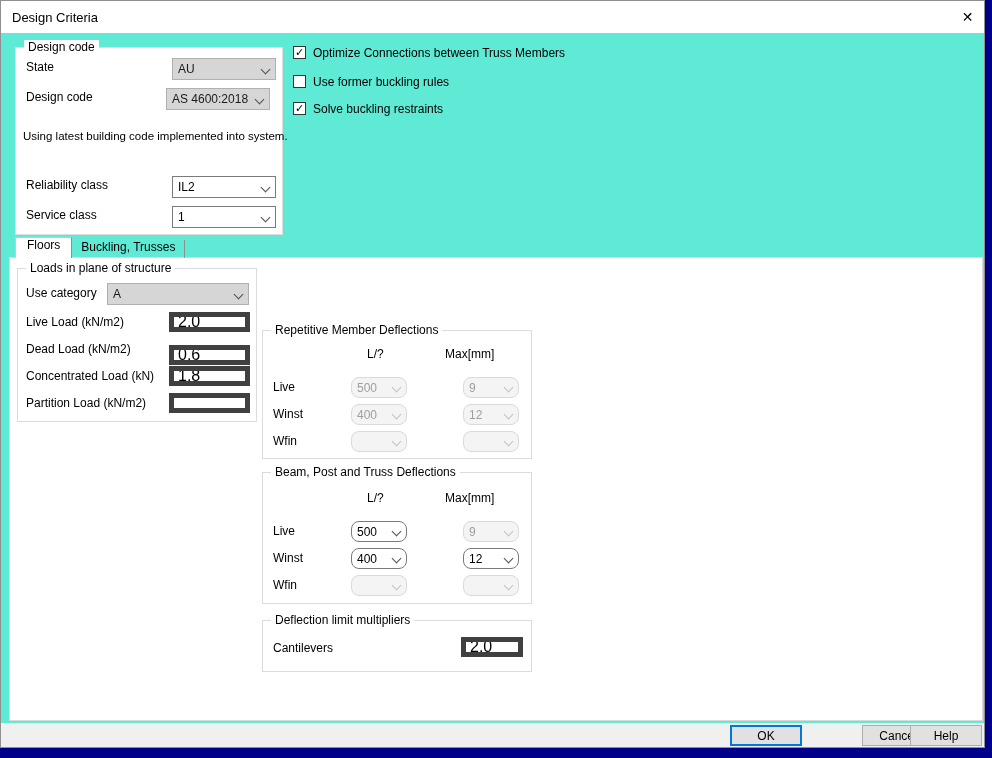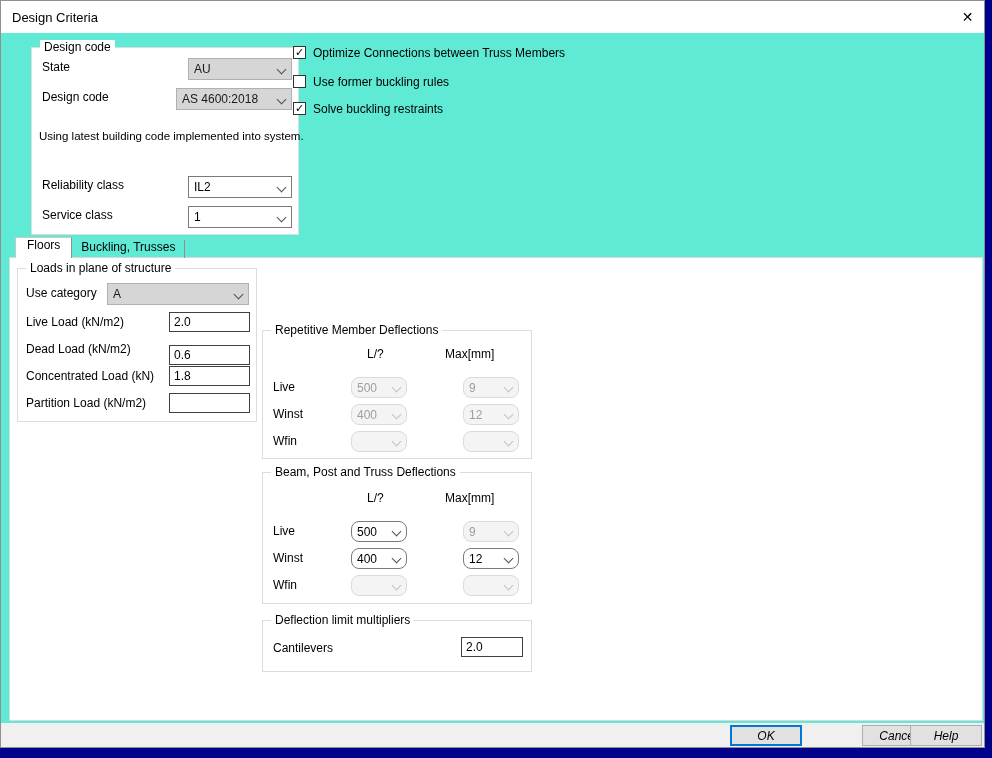--- a/index.html
+++ b/index.html
@@ -34,22 +34,22 @@
   .arr {
     position:absolute; right:6px; top:7px; width:6px; height:6px;
     border-right:1px solid #505050; border-bottom:1px solid #505050;
     transform:rotate(45deg);
   }
   .combo.small .arr { top:6px; }
   .off .arr { border-color:#c2c2c2; }
 
   .tbox {
     position:absolute; box-sizing:border-box; height:20px; width:81px;
-    border:1px solid #404040; background:#fff; padding:0 4px;
-    font-family:"Liberation Sans", sans-serif; font-size:12px; color:#000; outline:none;
+    border:5px solid #404040; background:#fff; padding:0 4px;
+    font-family:"Liberation Sans", sans-serif; font-size:16px; color:#000; outline:none;
   }
 
   .cbrow { position:absolute; display:flex; align-items:center; gap:7px; height:15px; }
   .cbox {
     width:13px; height:13px; box-sizing:border-box; border:1px solid #333; background:#fff;
     display:flex; align-items:center; justify-content:center; font-size:11px; line-height:1; flex:0 0 auto;
   }
 
   .tabs { position:absolute; left:14px; top:236px; height:21px; display:flex; align-items:flex-end; z-index:3; }
   .tab { display:flex; align-items:flex-start; white-space:nowrap; box-sizing:border-box; }
@@ -57,49 +57,49 @@
     height:21px; padding:0 11px; background:#fff;
     border-top:1px solid #c9c9c9; border-left:1px solid #c9c9c9; border-right:1px solid #8f8f8f;
   }
   .tab.inactive { height:18px; padding:0 9px; border-right:1px solid #8f8f8f; }
 
   .tabpage {
     position:absolute; left:8px; top:256px; width:974px; height:464px;
     border:1px solid #d9d9d9; background:#fff; box-sizing:border-box; z-index:1;
   }
 
-  .footer { position:absolute; left:0; top:722px; width:983px; height:24px; background:#f0f0f0; z-index:4;font-style:italic; }
+  .footer { position:absolute; left:0; top:722px; width:983px; height:24px; background:#f0f0f0; z-index:4; }
   .btn {
     position:absolute; top:2px; width:72px; height:21px; box-sizing:border-box;
     background:#e1e1e1; border:1px solid #adadad;
     display:flex; align-items:center; justify-content:center; cursor:default;
   }
   .btn.default { border-color:#0078d7; box-shadow: inset 0 0 0 1px #0078d7; }
 </style>
 </head>
 <body>
 
 <div class="window">
 
   <div class="titlebar">
     <span class="title">Design Criteria</span>
     <span class="close">✕</span>
   </div>
 
-  <div class="group" style="left:14px; top:46px; width:266px; height:186px;margin-left:16px;">
+  <div class="group" style="left:14px; top:46px; width:266px; height:186px;">
     <span class="glabel">Design code</span>
 
     <span class="lbl" style="left:10px; top:12px;">State</span>
     <div class="combo grayface" style="left:156px; top:10px; width:104px;">
       <span>AU</span>
       <span class="arr"></span>
     </div>
 
     <span class="lbl" style="left:10px; top:42px;">Design code</span>
-    <div class="combo grayface" style="left:144px; top:40px; width:116px;">
+    <div class="combo grayface" style="left:150px; top:40px; width:104px;">
       <span>AS 4600:2018</span>
       <span class="arr"></span>
     </div>
 
     <span class="lbl" style="left:7px; top:82px; font-size:11.5px;">Using latest building code implemented into system.</span>
 
     <span class="lbl" style="left:10px; top:130px;">Reliability class</span>
     <div class="combo" style="left:156px; top:128px; width:104px;">
       <span>IL2</span>
       <span class="arr"></span>

